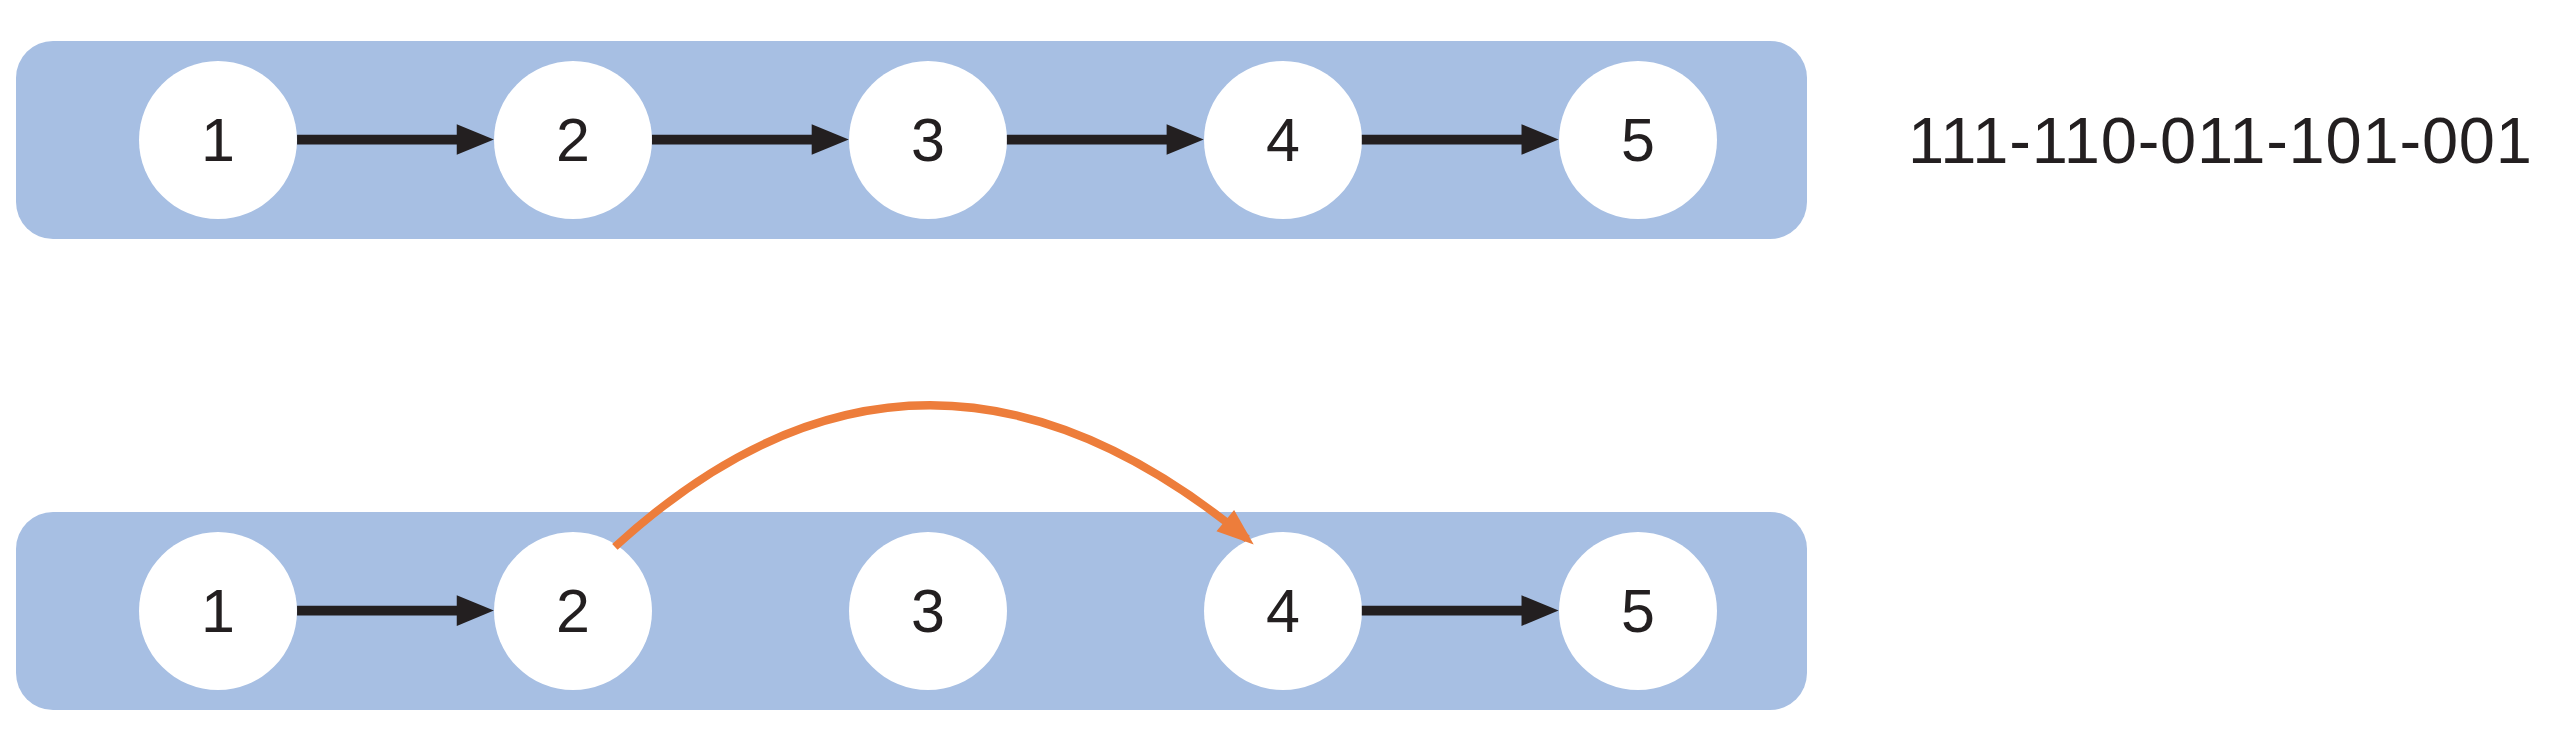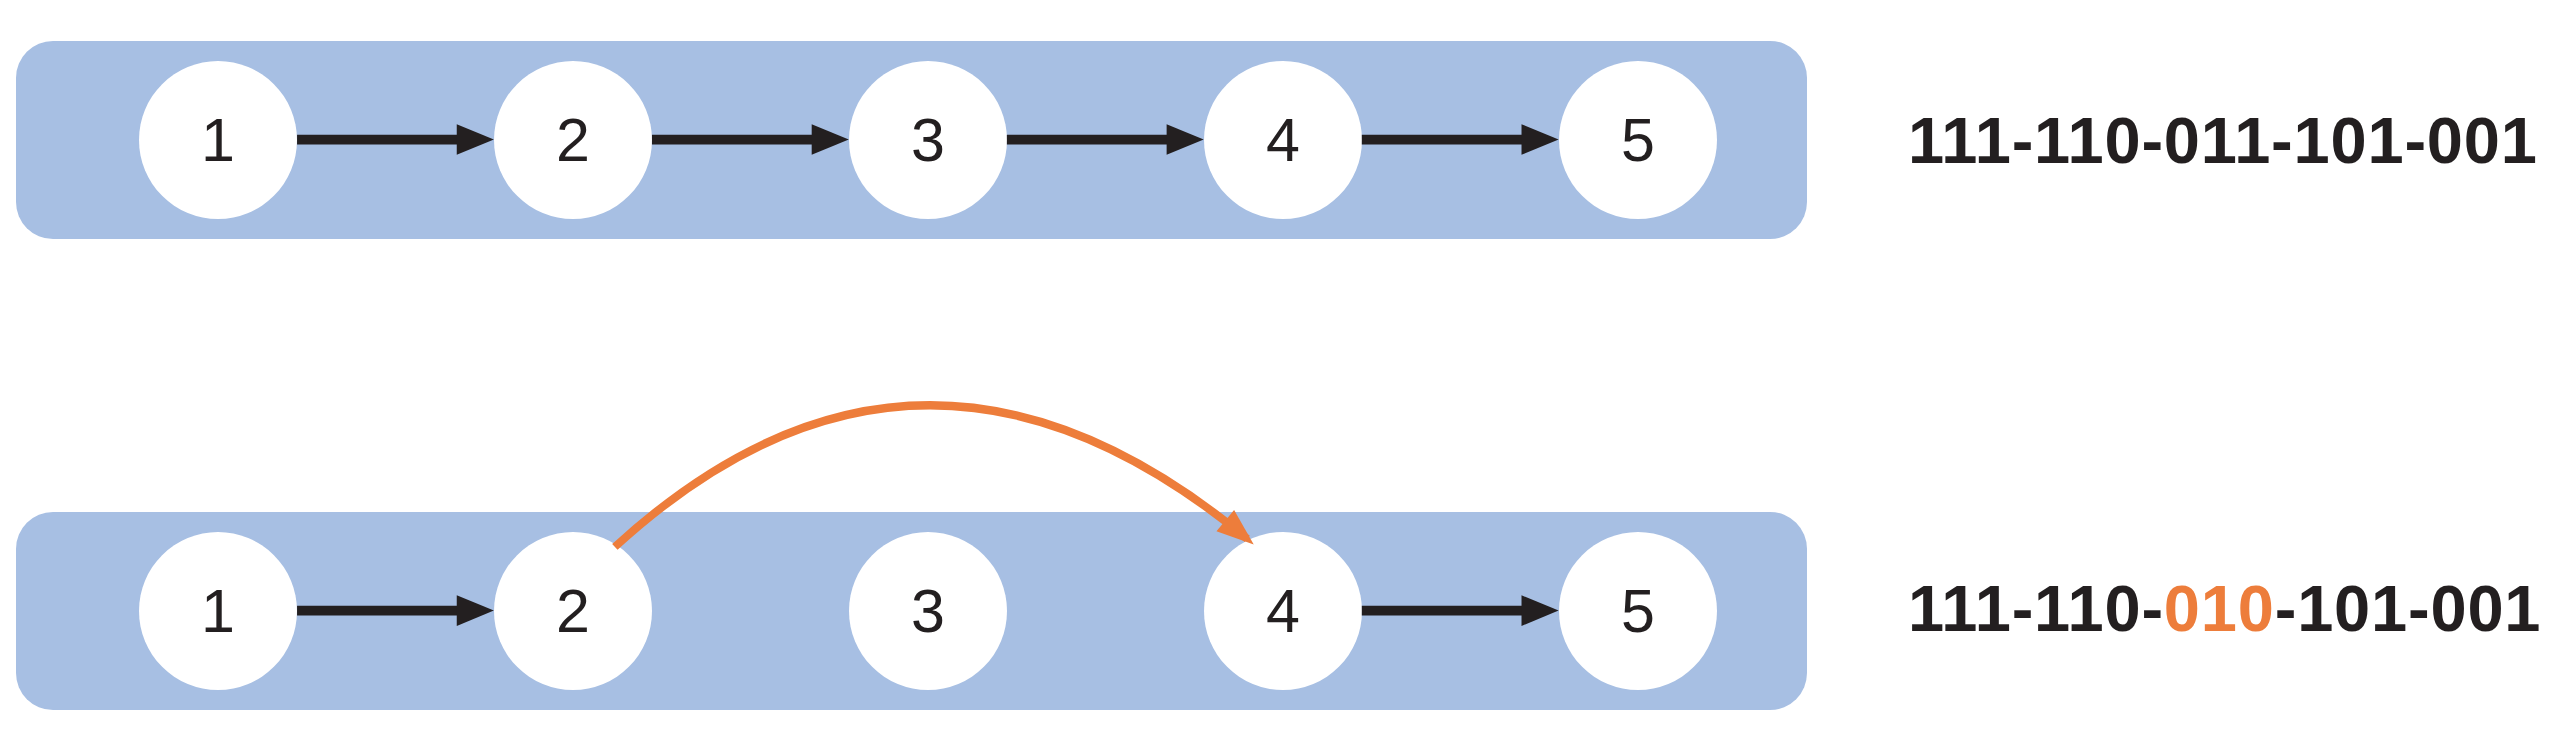--- a/index.html
+++ b/index.html
@@ -46,21 +46,20 @@
     pointer-events: none;
   }
   .code {
     position: absolute;
     left: 1908px;
     transform: translateY(-50%);
     font-size: 65px;
     letter-spacing: 0.8px;
     color: #231F20;
     white-space: nowrap;
-    font-weight: bold;
   }
   .code .accent { color: #ED7D3B; }
   .code.code1 { top: 140px; }
   .code.code2 { top: 608px; }
 </style>
 </head>
 <body>
 
 <div class="canvas">
 
@@ -131,18 +130,15 @@
 
     <g>
       <path d="M 762 678 Q 1140 332 1546 668" fill="none" stroke="#ED7D3B" stroke-width="10"></path>
       <polygon points="0,0 -46,-17 -46,17" fill="#ED7D3B" transform="translate(1554,675) rotate(40)"></polygon>
     </g>
   </svg>
 
   <div class="code code1">
     <span>111-110-011-101-001</span><span class="accent"></span><span></span>
   </div>
-  <div class="code code2">
-    <span>111-110-</span><span class="accent">010</span><span>-101-001</span>
-  </div>
 
 </div>
 
 
 </body></html>

